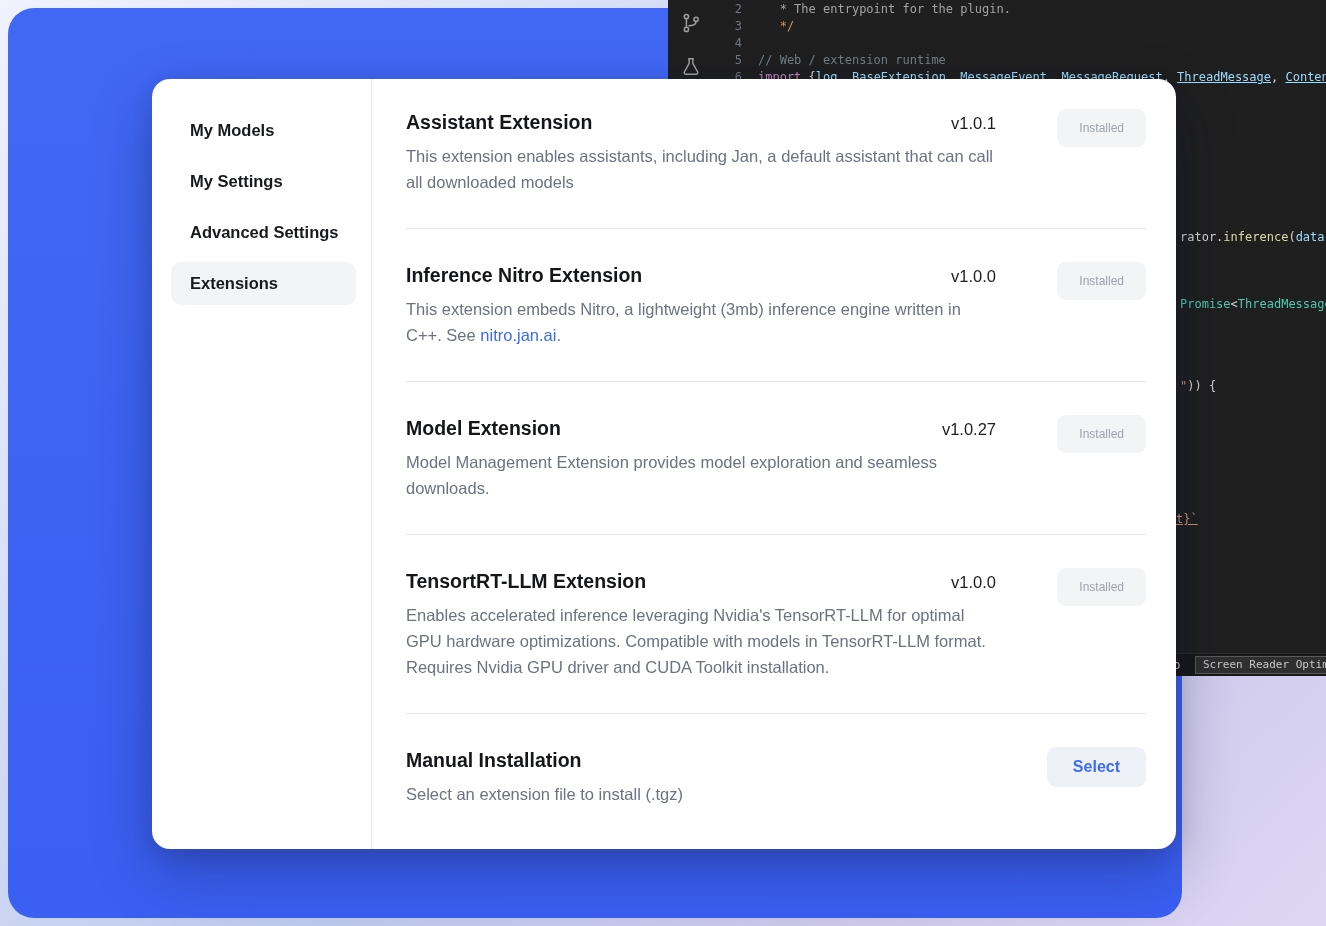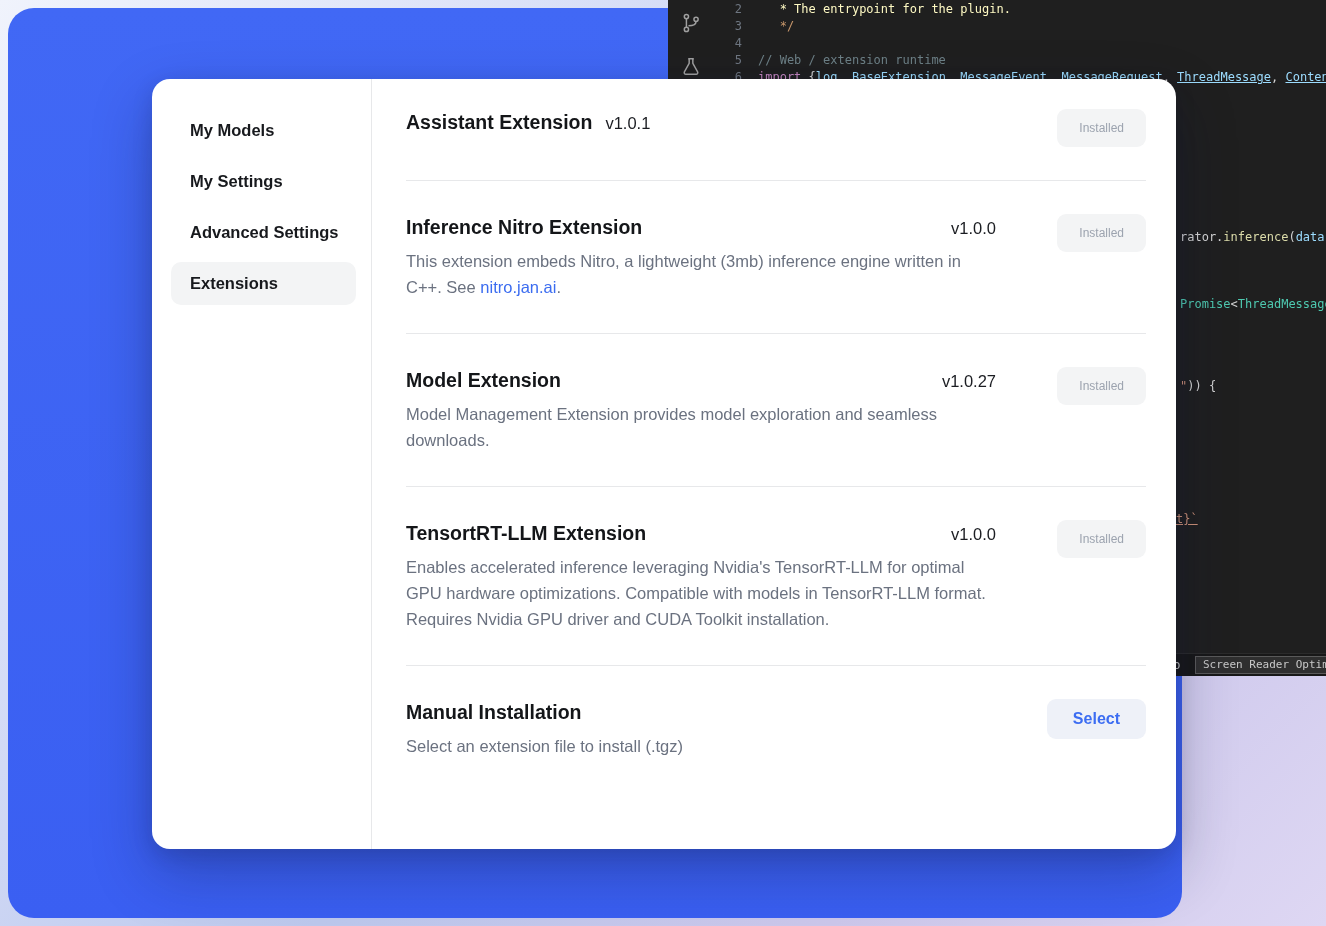--- a/index.html
+++ b/index.html
@@ -86,21 +86,21 @@
       <span>
         <svg width="22" height="22" viewBox="0 0 24 24" fill="none" stroke="#a0a0a0" stroke-width="1.6">
           <path d="M9 3h6"></path>
           <path d="M10 3v5l-5.2 9.4A1.8 1.8 0 0 0 6.4 20h11.2a1.8 1.8 0 0 0 1.6-2.6L14 8V3"></path>
         </svg>
       </span>
     </div>
 
     <div class="codearea">
       <div class="code-line">
-        <span class="ln">2</span><span class="lt"><span style="color: #fef9c3; text-align: right;">   * The entrypoint for the plugin.</span></span>
+        <span class="ln">2</span><span class="lt"><span style="color: #a3a3a3; text-align: right;">   * The entrypoint for the plugin.</span></span>
       </div>
       <div class="code-line">
         <span class="ln">3</span><span class="lt"><span style="color: rgb(200, 151, 107);">   */</span></span>
       </div>
       <div class="code-line">
         <span class="ln">4</span><span class="lt"></span>
       </div>
       <div class="code-line">
         <span class="ln">5</span><span class="lt"><span style="color: rgb(109, 128, 134);">// Web / extension runtime</span></span>
       </div>
@@ -130,20 +130,21 @@
     </aside>
 
     <main class="content">
 
       <div class="section">
         <div class="sec-text">
           <div class="title-row">
             <h3 class="sec-title">Assistant Extension</h3>
             <span class="sec-version">v1.0.1</span>
           </div>
+          <p class="desc">This extension enables assistants, including Jan, a default assistant that can call all downloaded models</p>
         </div>
         <button class="btn btn-installed">Installed</button>
       </div>
 
       <div class="section">
         <div class="sec-text">
           <div class="title-row">
             <h3 class="sec-title">Inference Nitro Extension</h3>
             <span class="sec-version">v1.0.0</span>
           </div>

